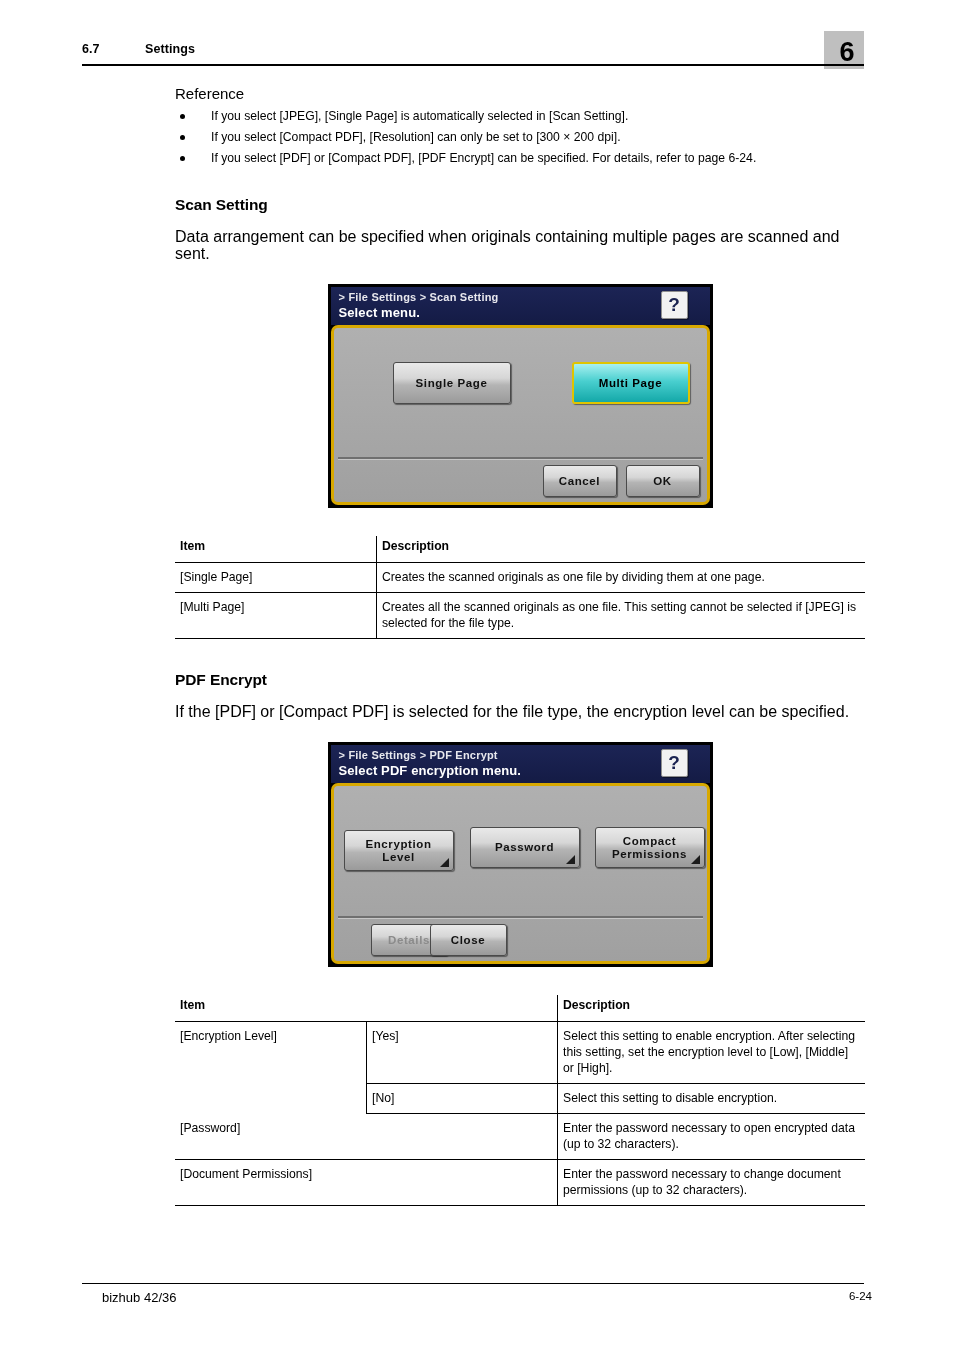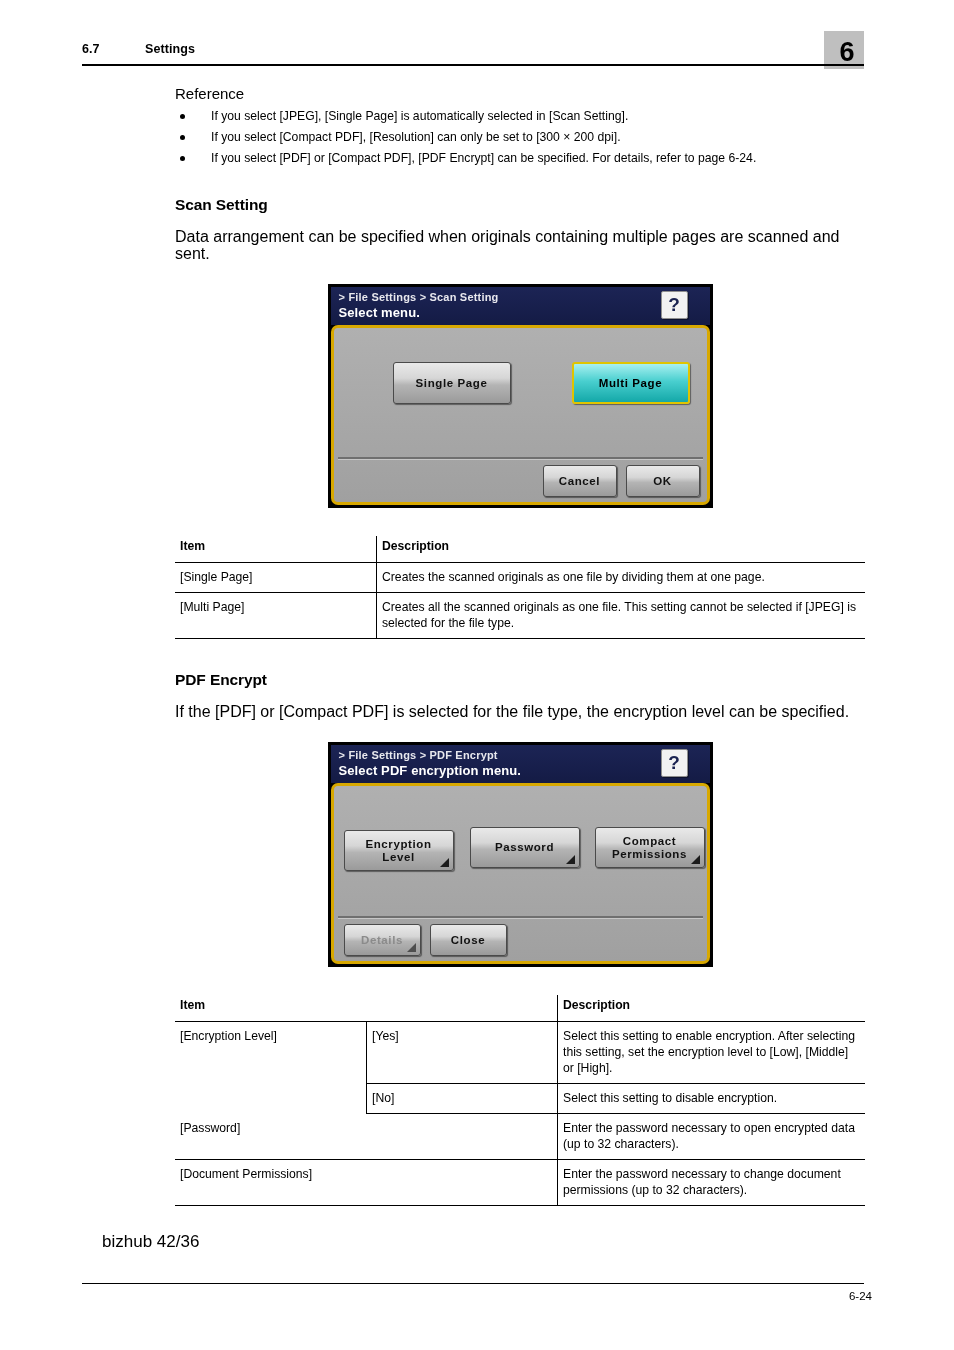--- a/index.html
+++ b/index.html
@@ -222,20 +222,21 @@
     text-align: center;
     line-height: 13px;
   }
   .btn.selected {
     border: 2px solid #e0c400;
     background: linear-gradient(180deg, #a8f0f0 0%, #49cfcf 45%, #14a8a8 100%);
     color: #000;
   }
   .btn.disabled {
     color: #8b8b8b;
+    margin-left: 27px;
   }
   .btn .corner {
     position: absolute;
     right: 4px;
     bottom: 3px;
     width: 0;
     height: 0;
     border-style: solid;
     border-width: 0 0 9px 9px;
     border-color: transparent transparent #1c1c1c transparent;
@@ -272,22 +273,22 @@
     position: absolute;
     left: 82px;
     top: 1283px;
     width: 782px;
     height: 1.4px;
     background: #000;
   }
   .footer-left {
     position: absolute;
     left: 82px;
-    top: 1232px;
-    font-size: 17px;
+    top: 1290px;
+    font-size: 13px;
     padding-left: 20px;
   }
   .footer-right {
     position: absolute;
     right: 82px;
     top: 1290px;
     font-size: 11.5px;
     text-align: right;
   }
 </style>

